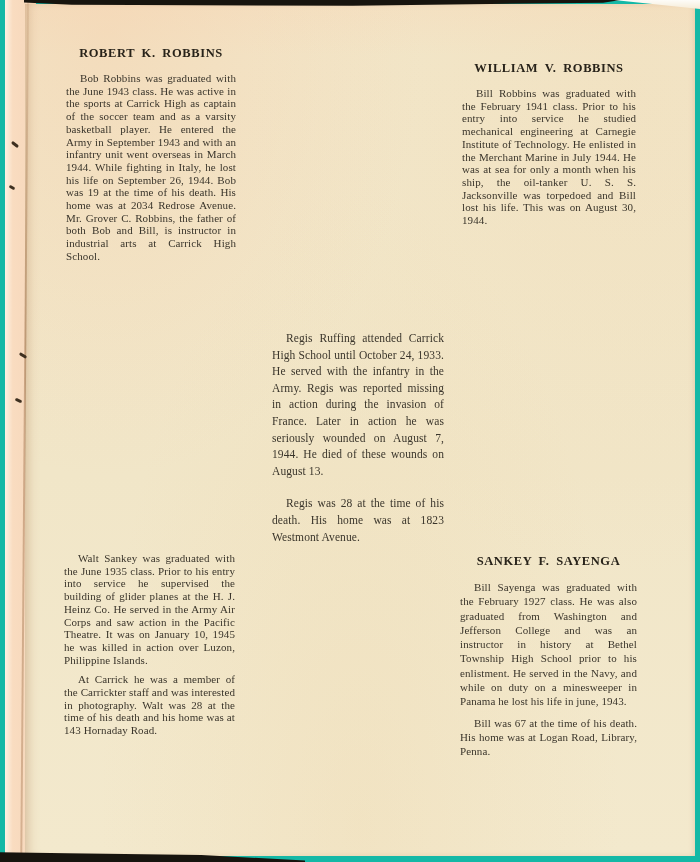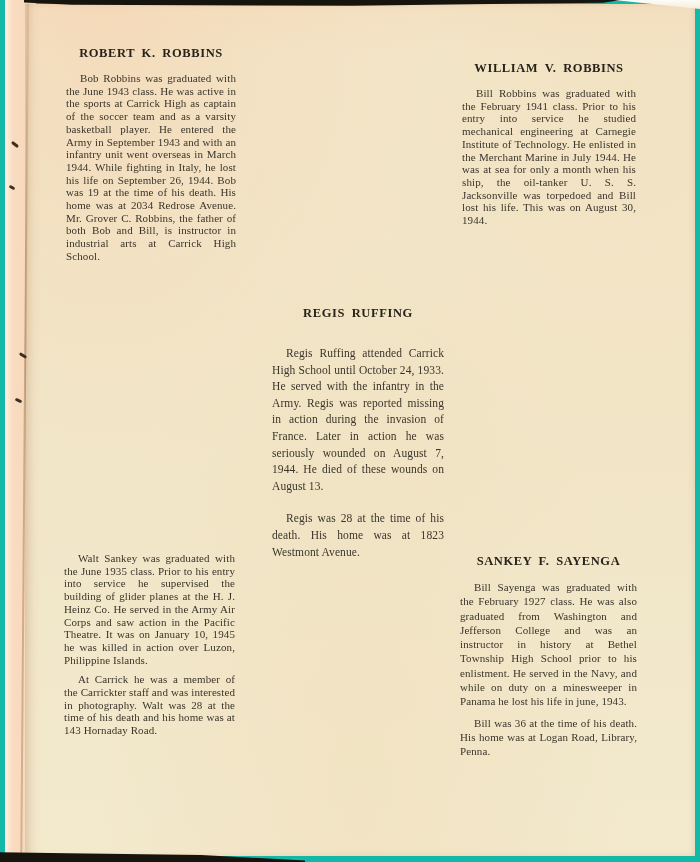--- a/index.html
+++ b/index.html
@@ -121,28 +121,27 @@
     <h2 class="bio-title">ROBERT K. ROBBINS</h2>
     <p>Bob Robbins was graduated with the June 1943 class. He was active in the sports at Carrick High as captain of the soccer team and as a varsity basketball player. He entered the Army in September 1943 and with an infantry unit went overseas in March 1944. While fighting in Italy, he lost his life on September 26, 1944. Bob was 19 at the time of his death. His home was at 2034 Redrose Avenue. Mr. Grover C. Robbins, the father of both Bob and Bill, is instructor in industrial arts at Carrick High School.</p>
   </section>
 
   <section class="bio" id="bio-williamv">
     <h2 class="bio-title">WILLIAM V. ROBBINS</h2>
     <p>Bill Robbins was graduated with the February 1941 class. Prior to his entry into service he studied mechanical engineering at Carnegie Institute of Technology. He enlisted in the Merchant Marine in July 1944. He was at sea for only a month when his ship, the oil-tanker U. S. S. Jacksonville was torpedoed and Bill lost his life. This was on August 30, 1944.</p>
   </section>
 
   <section class="bio" id="bio-regis">
-    <h2 class="bio-title">REGIS RUFFING</h2>
     <p>Regis Ruffing attended Carrick High School until October 24, 1933. He served with the infantry in the Army. Regis was reported missing in action during the invasion of France. Later in action he was seriously wounded on August 7, 1944. He died of these wounds on August 13.</p>
     <p>Regis was 28 at the time of his death. His home was at 1823 Westmont Avenue.</p>
   </section>
 
   <section class="bio" id="bio-walter">
     <p>Walt Sankey was graduated with the June 1935 class. Prior to his entry into service he supervised the building of glider planes at the H. J. Heinz Co. He served in the Army Air Corps and saw action in the Pacific Theatre. It was on January 10, 1945 he was killed in action over Luzon, Philippine Islands.</p>
     <p>At Carrick he was a member of the Carrickter staff and was interested in photography. Walt was 28 at the time of his death and his home was at 143 Hornaday Road.</p>
   </section>
 
   <section class="bio" id="bio-sayenga">
     <h2 class="bio-title">SANKEY F. SAYENGA</h2>
     <p>Bill Sayenga was graduated with the February 1927 class. He was also graduated from Washington and Jefferson College and was an instructor in history at Bethel Township High School prior to his enlistment. He served in the Navy, and while on duty on a minesweeper in Panama he lost his life in june, 1943.</p>
-    <p>Bill was 36 at the time of his death. His home was at Logan Road, Library, Penna.</p>
+    <p>Bill was 67 at the time of his death. His home was at Logan Road, Library, Penna.</p>
   </section>
 </div>
 
 </body></html>

